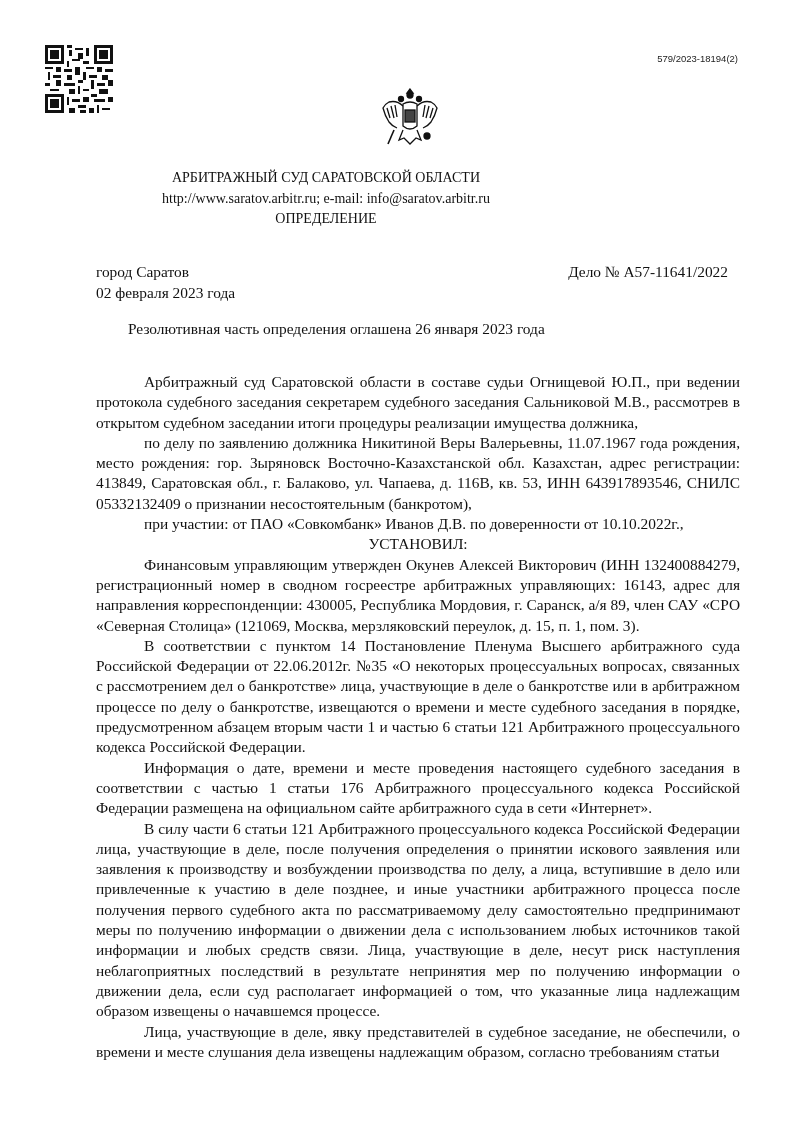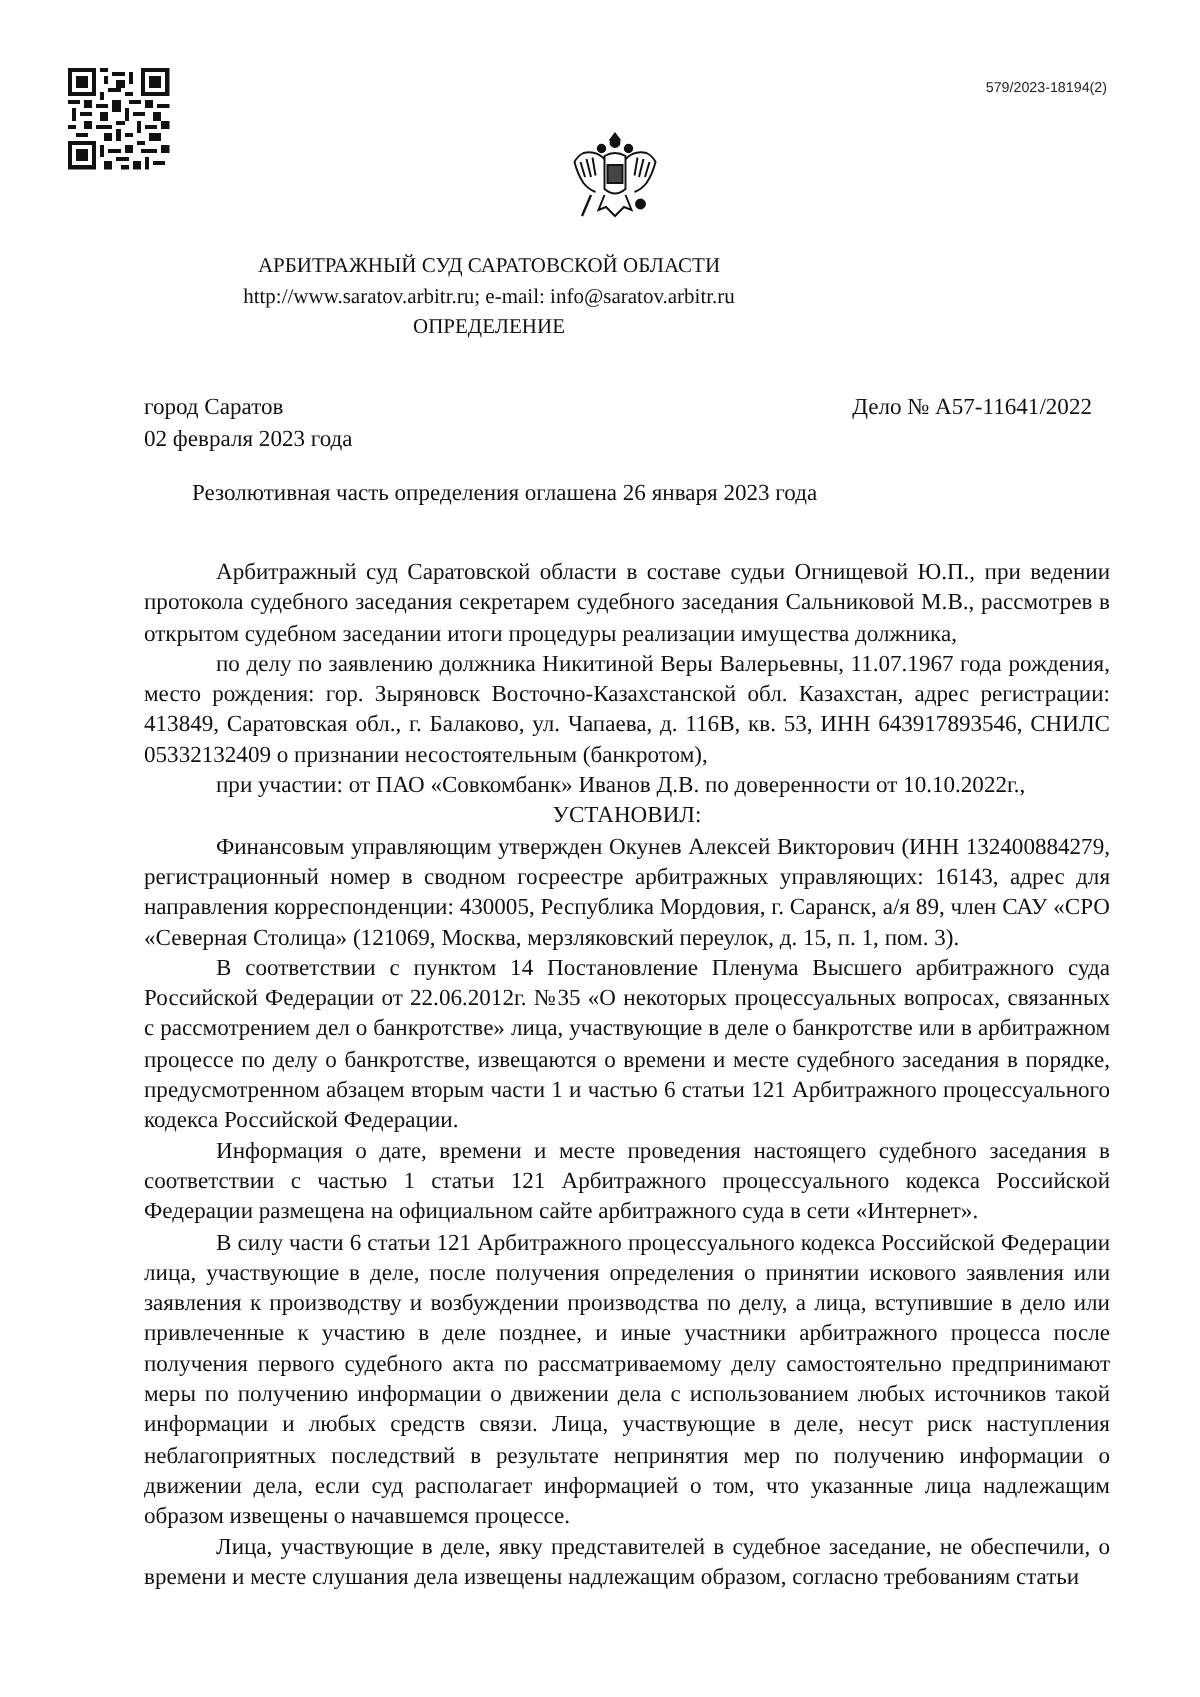--- a/index.html
+++ b/index.html
@@ -118,16 +118,16 @@
   <div>Резолютивная часть определения оглашена 26 января 2023 года</div>
 </div>
 
 <div class="body">
   <p>Арбитражный суд Саратовской области в составе судьи Огнищевой Ю.П., при ведении протокола судебного заседания секретарем судебного заседания Сальниковой М.В., рассмотрев в открытом судебном заседании итоги процедуры реализации имущества должника,</p>
   <p>по делу по заявлению должника Никитиной Веры Валерьевны, 11.07.1967 года рождения, место рождения: гор. Зыряновск Восточно-Казахстанской обл. Казахстан, адрес регистрации: 413849, Саратовская обл., г. Балаково, ул. Чапаева, д. 116В, кв. 53, ИНН 643917893546, СНИЛС 05332132409 о признании несостоятельным (банкротом),</p>
   <p>при участии: от ПАО «Совкомбанк» Иванов Д.В. по доверенности от 10.10.2022г.,</p>
   <p class="center">УСТАНОВИЛ:</p>
   <p>Финансовым управляющим утвержден Окунев Алексей Викторович (ИНН 132400884279, регистрационный номер в сводном госреестре арбитражных управляющих: 16143, адрес для направления корреспонденции: 430005, Республика Мордовия, г. Саранск, а/я 89, член САУ «СРО «Северная Столица» (121069, Москва, мерзляковский переулок, д. 15, п. 1, пом. 3).</p>
   <p>В соответствии с пунктом 14 Постановление Пленума Высшего арбитражного суда Российской Федерации от 22.06.2012г. №35 «О некоторых процессуальных вопросах, связанных с рассмотрением дел о банкротстве» лица, участвующие в деле о банкротстве или в арбитражном процессе по делу о банкротстве, извещаются о времени и месте судебного заседания  в порядке, предусмотренном абзацем вторым части 1 и частью 6 статьи 121 Арбитражного процессуального кодекса Российской Федерации.</p>
-  <p>Информация о дате, времени и месте проведения настоящего судебного заседания в соответствии с частью 1 статьи 121 Арбитражного процессуального кодекса Российской Федерации размещена на официальном сайте арбитражного суда в сети «Интернет».</p>
+  <p>Информация о дате, времени и месте проведения настоящего судебного заседания в соответствии с частью 1 статьи 176 Арбитражного процессуального кодекса Российской Федерации размещена на официальном сайте арбитражного суда в сети «Интернет».</p>
   <p>В силу части 6 статьи 121 Арбитражного процессуального кодекса Российской Федерации лица, участвующие в деле, после получения определения о принятии искового заявления или заявления к производству и возбуждении производства по делу, а лица, вступившие в дело или привлеченные к участию в деле позднее, и иные участники арбитражного процесса после получения первого судебного акта по рассматриваемому делу самостоятельно предпринимают меры по получению информации о движении дела с использованием любых источников такой информации и любых средств связи. Лица, участвующие в деле, несут риск наступления неблагоприятных последствий в результате непринятия мер по получению информации о движении дела, если суд располагает информацией о том, что указанные лица надлежащим образом извещены о начавшемся процессе.</p>
   <p>Лица, участвующие в деле, явку представителей в судебное заседание, не обеспечили, о времени и месте слушания дела извещены надлежащим образом, согласно требованиям статьи</p>
 </div>
 
 </body></html>

